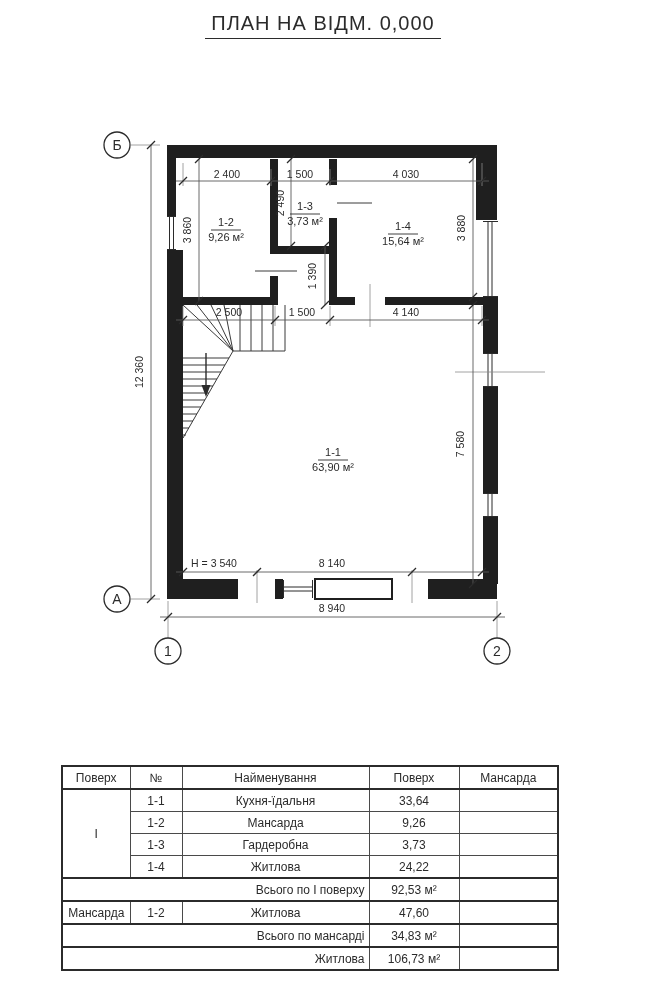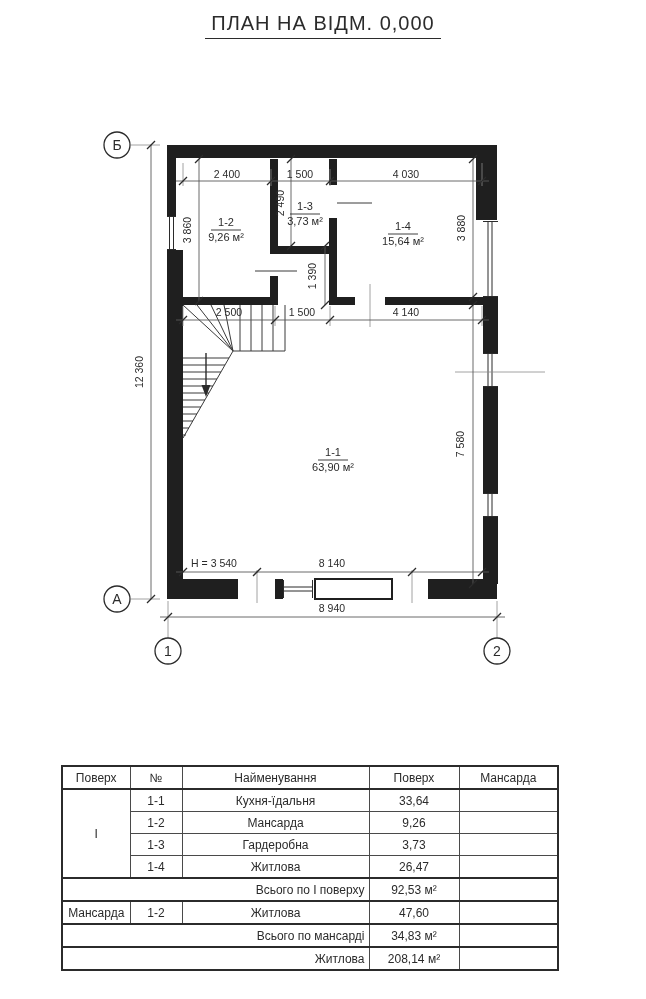--- a/index.html
+++ b/index.html
@@ -277,21 +277,21 @@
     </tr>
     <tr>
       <td>1-3</td>
       <td>Гардеробна</td>
       <td>3,73</td>
       <td></td>
     </tr>
     <tr>
       <td>1-4</td>
       <td>Житлова</td>
-      <td>26,47</td>
+      <td>24,22</td>
       <td></td>
     </tr>
     <tr class="sep">
       <td colspan="3" class="ralign">Всього по I поверху</td>
       <td>92,53 м²</td>
       <td></td>
     </tr>
     <tr class="sep">
       <td>Мансарда</td>
       <td>1-2</td>
@@ -299,19 +299,19 @@
       <td>47,60</td>
       <td></td>
     </tr>
     <tr class="sep">
       <td colspan="3" class="ralign">Всього по мансарді</td>
       <td>34,83 м²</td>
       <td></td>
     </tr>
     <tr class="sep">
       <td colspan="3" class="ralign">Житлова</td>
-      <td>208,14 м²</td>
+      <td>106,73 м²</td>
       <td></td>
     </tr>
   </tbody>
     </table>
 
 </div>
 
 </body></html>

